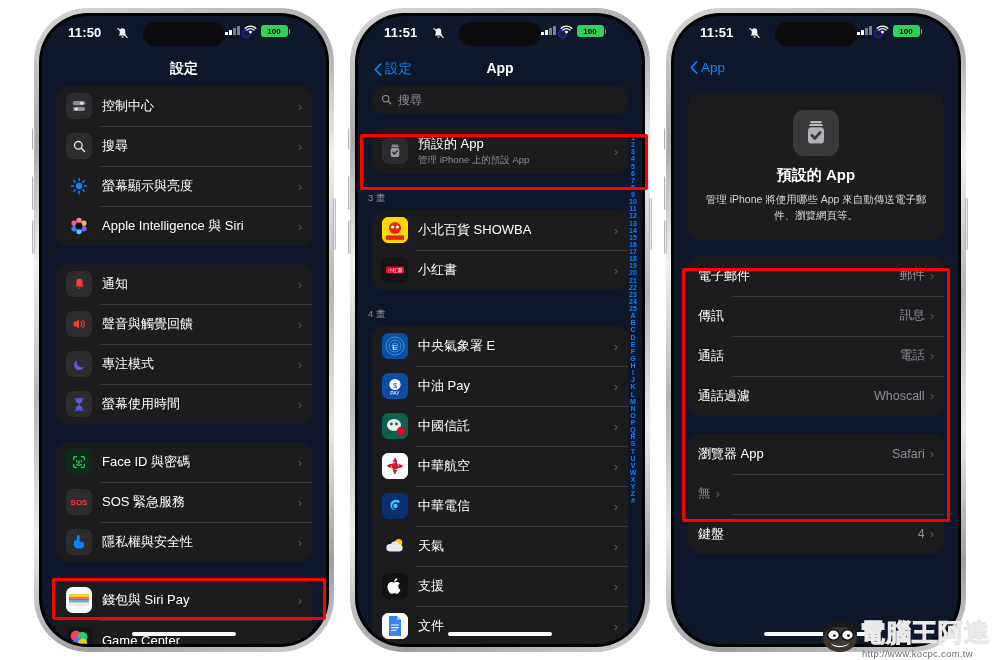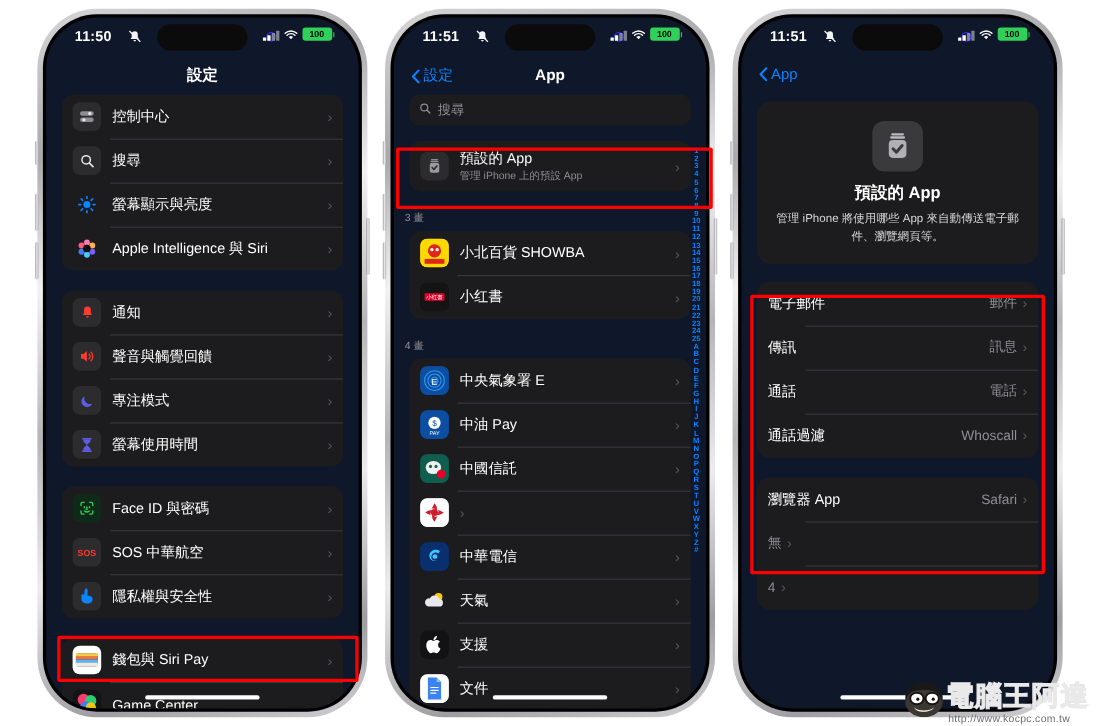--- a/index.html
+++ b/index.html
@@ -40,21 +40,21 @@
   }
   .sb-silent{position:absolute;left:74px;top:11px;font-size:11px;opacity:.95;}
   .notch{
     position:absolute;left:50%;transform:translateX(-50%);top:6px;
     width:82px;height:24px;border-radius:13px;background:#0b0b0b;
   }
   .dyn-dot{
     position:absolute;left:50%;margin-left:58px;top:13px;width:9px;height:9px;
     border-radius:50%;background:#1b1b35;border:1px solid #2b2bff;box-sizing:border-box;
   }
-  .sb-right{position:absolute;right:22px;top:9px;display:flex;align-items:flex-end;gap:4px;}
+  .sb-right{position:absolute;right:36px;top:9px;display:flex;align-items:flex-start;gap:4px;}
   .cell{display:flex;align-items:flex-end;gap:1.5px;height:10px;}
   .cell i{display:block;width:2.5px;background:#fff;border-radius:.5px;}
   .cell i:nth-child(1){height:3px;}
   .cell i:nth-child(2){height:5px;}
   .cell i:nth-child(3){height:7px;opacity:.45;}
   .cell i:nth-child(4){height:9px;opacity:.45;}
   .wifi{position:relative;width:13px;height:10px;}
   .wifi svg{display:block;}
   .batt{
     display:flex;align-items:center;justify-content:center;
@@ -318,21 +318,21 @@
                   </svg>
               </div>
               <div class="rowtext">
                   <div class="lbl">Face ID 與密碼</div>
                 </div>
               <span class="chev">›</span>
             </div>
             <div class="row">
               <div class="ico" style="background:#2c2c2e;color:#ff3b30;font-size:8px;font-weight:bold;">SOS</div>
               <div class="rowtext">
-                  <div class="lbl">SOS 中華航空</div>
+                  <div class="lbl">SOS 緊急服務</div>
                 </div>
               <span class="chev">›</span>
             </div>
             <div class="row">
               <div class="ico" style="background:#2c2c2e;">
                 <svg width="14" height="16" viewBox="0 0 14 16">
                     <path d="M5 2.4a1.3 1.3 0 0 1 2.6 0v5.2h1.2c2 0 3.4 1.2 3.4 3.2 0 2.2-1.6 3.8-3.8 3.8H6.2C3.8 14.6 2 12.8 2 10.2V7.4a1.2 1.2 0 0 1 2.4 0z" fill="#0a84ff"></path>
                   </svg>
               </div>
               <div class="rowtext">
@@ -545,20 +545,23 @@
                     <rect width="26" height="26" fill="#fff"></rect>
                     <g fill="#cf1b2b">
                       <circle cx="13" cy="13" r="3.2"></circle>
                       <path d="M13 4.6c2 2.4 2.6 4.4 2 6.4-1.4-1.6-3-2-4.6-1.4z"></path>
                       <path d="M21.4 13c-2.4 2-4.4 2.6-6.4 2 1.6-1.4 2-3 1.4-4.6z"></path>
                       <path d="M13 21.4c-2-2.4-2.6-4.4-2-6.4 1.4 1.6 3 2 4.6 1.4z"></path>
                       <path d="M4.6 13c2.4-2 4.4-2.6 6.4-2-1.6 1.4-2 3-1.4 4.6z"></path>
                     </g>
                   </svg>
               </div>
+              <div class="rowtext">
+                  <div class="lbl">中華航空</div>
+                </div>
               <span class="chev">›</span>
             </div>
             <div class="row">
               <div class="ico" style="background:#0b2f6b;">
                 <svg width="26" height="26" viewBox="0 0 26 26">
                     <rect width="26" height="26" fill="#0a2f6e"></rect>
                     <path d="M18 8c-3.6-2.6-9-1-9.6 3.6-.5 3.8 3 6.4 6.6 5.2-3 .4-5.2-1.6-4.8-4.2.4-2.8 4-4.4 6.4-2.4z" fill="#3fc8ff"></path>
                     <circle cx="13.4" cy="13" r="2.2" fill="#3fc8ff"></circle>
                   </svg>
               </div>
@@ -760,20 +763,21 @@
             <div class="row">
               <div class="lbl">瀏覽器 App</div>
               <span class="val">Safari</span>
               <span class="chev">›</span>
             </div>
             <div class="row">
               <span class="val">無</span>
               <span class="chev">›</span>
             </div>
             <div class="row">
+              <div class="lbl">鍵盤</div>
               <span class="val">4</span>
               <span class="chev">›</span>
             </div>
           </div>
         </div>
 
         <div class="homebar"></div>
       </div>
     </div>
   </div>

